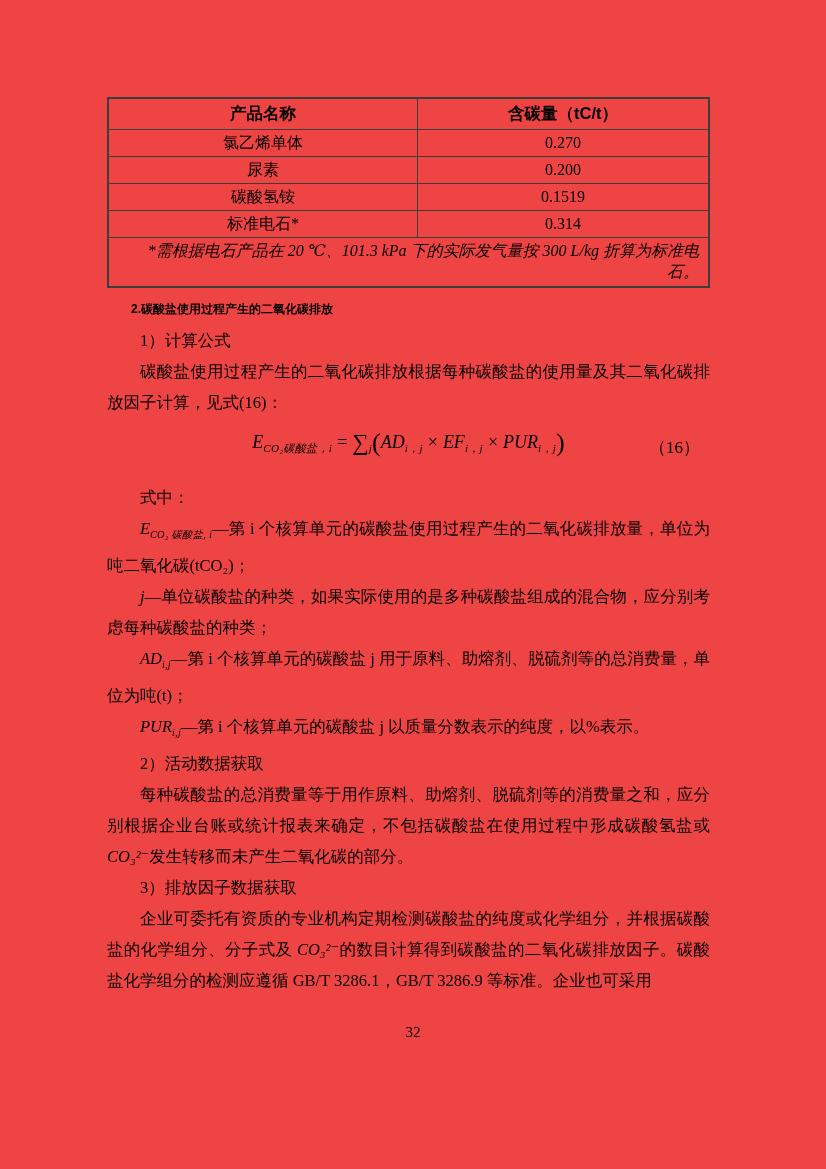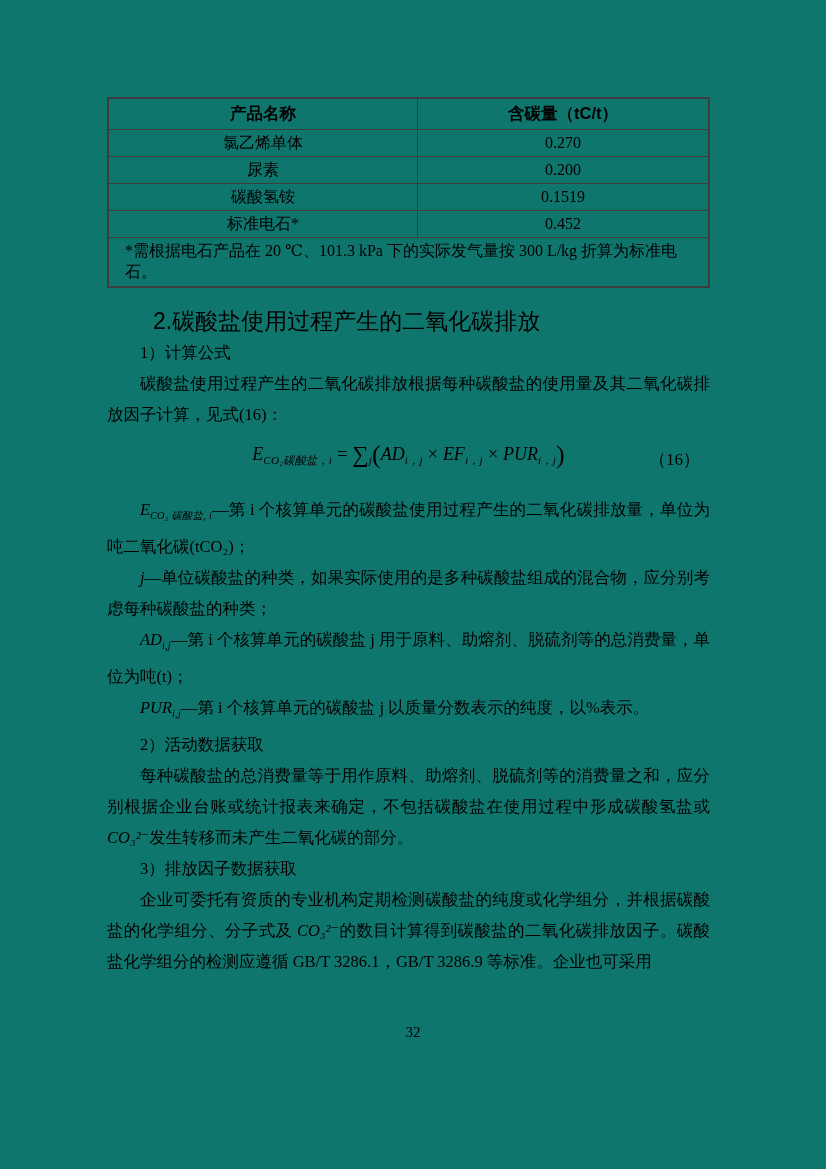--- a/index.html
+++ b/index.html
@@ -4,21 +4,21 @@
 <style>
   * { box-sizing: border-box; margin: 0; padding: 0; }
   html, body { background: #ffffff; }
   body {
     width: 826px; height: 1169px;
     font-family: "Liberation Serif", "DejaVu Serif", serif;
     color: #000000;
     position: relative;
     overflow: hidden;
   }
-  .page { position: absolute; inset: 0; background: #0f766e; }
+  .page { position: absolute; inset: 0; background: #ef4444; }
   .doc {
     position: absolute; left: 107px; top: 97px; width: 603px;
     font-size: 16.5px; line-height: 31px;
   }
 
   
   table.data {
     width: 100%;
     border-collapse: collapse;
     border: 2px solid #3d3d3d;
@@ -34,33 +34,34 @@
   table.data th {
     font-family: "Liberation Sans", "DejaVu Sans", sans-serif;
     font-weight: bold;
     font-size: 16.5px;
     padding: 4px 0;
   }
   table.data td { padding: 2px 0; height: 27px; }
   table.data col.c1 { width: 51.5%; }
   table.data col.c2 { width: 48.5%; }
   table.data td.footnote {
-    text-align: left;
-    padding: 3px 16px;
+    text-align: right;
+    padding: 3px 9px;
     font-size: 16px;
+    font-style: italic;
   }
 
   
   h2.heading {
     font-family: "Liberation Sans", "DejaVu Sans", sans-serif;
-    font-weight: normal;
-    font-size: 23px;
+    font-weight: bold;
+    font-size: 12px;
     line-height: 31px;
     text-indent: 2em;
-    margin-top: 18px;
+    margin-top: 6px;
   }
   p.line { text-indent: 2em; }
   p.just { text-align: justify; }
   .it { font-style: italic; }
   .sub {
     font-size: 0.62em;
     vertical-align: -0.38em;
     font-style: italic;
     letter-spacing: 0.02em;
   }
@@ -112,39 +113,40 @@
         <tr>
           <td>尿素</td>
           <td>0.200</td>
         </tr>
         <tr>
           <td>碳酸氢铵</td>
           <td>0.1519</td>
         </tr>
         <tr>
           <td>标准电石*</td>
-          <td>0.452</td>
+          <td>0.314</td>
         </tr>
         <tr>
           <td class="footnote" colspan="2">*需根据电石产品在 20 ℃、101.3 kPa 下的实际发气量按 300 L/kg 折算为标准电石。</td>
         </tr>
       </tbody>
     </table>
 
     <h2 class="heading">2.碳酸盐使用过程产生的二氧化碳排放</h2>
 
     <p class="line">1）计算公式</p>
 
     <p class="line just">碳酸盐使用过程产生的二氧化碳排放根据每种碳酸盐的使用量及其二氧化碳排放因子计算，见式(16)：</p>
 
     <div class="formula-row">
       <span class="formula"><span class="it">E</span><span class="sub">CO₂碳酸盐，i</span><span class="op">=</span><span class="sum">∑</span><span class="sub">j</span><span class="bigp">(</span><span class="it">AD</span><span class="sub">i，j</span><span class="op">×</span><span class="it">EF</span><span class="sub">i，j</span><span class="op">×</span><span class="it">PUR</span><span class="sub">i，j</span><span class="bigp">)</span></span>
       <span class="formula-number">（16）</span>
     </div>
 
+    <p class="line">式中：</p>
 
     <p class="line just"><span class="it">E</span><span class="sub">CO₂ 碳酸盐, i</span><span>—</span><span>第 i 个核算单元的碳酸盐使用过程产生的二氧化碳排放量，单位为吨二氧化碳(tCO₂)；</span></p>
 
     <p class="line just"><span class="it">j</span><span>—</span><span>单位碳酸盐的种类，如果实际使用的是多种碳酸盐组成的混合物，应分别考虑每种碳酸盐的种类；</span></p>
 
     <p class="line just"><span class="it">AD</span><span class="sub">i,j</span><span>—</span><span>第 i 个核算单元的碳酸盐 j 用于原料、助熔剂、脱硫剂等的总消费量，单位为吨(t)；</span></p>
 
 
     <p class="line just"><span class="it">PUR</span><span class="sub">i,j</span><span>—</span><span>第 i 个核算单元的碳酸盐 j 以质量分数表示的纯度，以%表示。</span></p>
 

